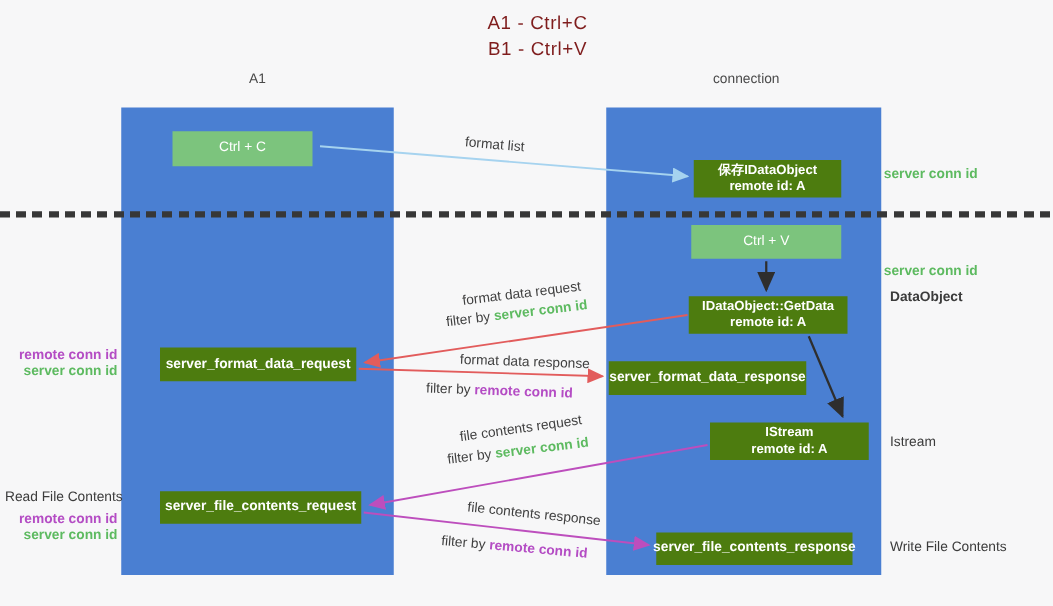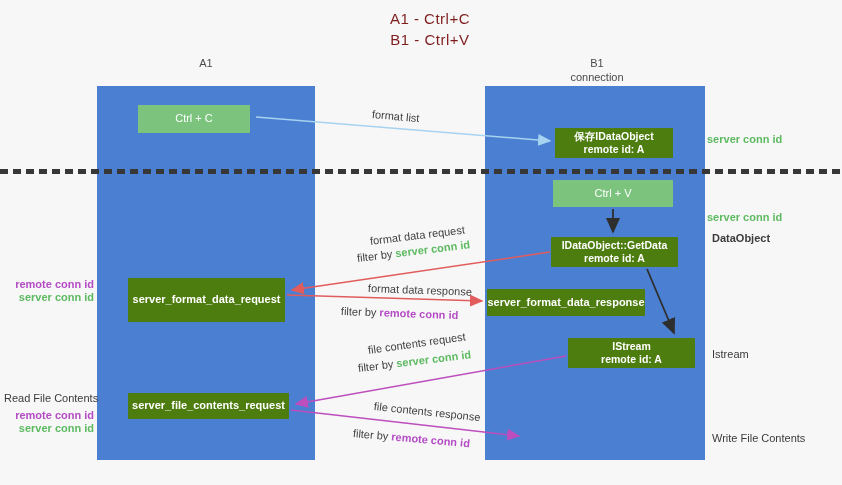--- a/index.html
+++ b/index.html
@@ -44,21 +44,20 @@
 
   <div class="abs title">
     <div>A1 - Ctrl+C</div>
     <div>B1 - Ctrl+V</div>
   </div>
 
   <div class="abs lane-header" style="left:146px;top:56px;">
     <div>A1</div>
   </div>
   <div class="abs lane-header" style="left:537px;top:56px;">
-    <div>B1</div>
     <div>connection</div>
   </div>
 
   <div class="abs lane" style="left:97px;top:86px;width:218px;height:374px;"></div>
   <div class="abs lane" style="left:485px;top:86px;width:220px;height:374px;"></div>
 
   <div class="abs divider"></div>
 
   <svg class="abs arrows" width="842" height="485" viewBox="0 0 842 485">
     <defs>
@@ -95,37 +94,40 @@
 
   <div class="abs box box-green" style="left:553px;top:180px;width:120px;height:27px;">
     <div>Ctrl + V</div>
   </div>
 
   <div class="abs box box-orange two-line" style="left:551px;top:237px;width:127px;height:30px;">
     <div>IDataObject::GetData</div>
     <div>remote id: A</div>
   </div>
 
-  <div class="abs box box-orange" style="left:128px;top:278px;width:157px;height:44px;">
+  <div class="abs box box-orange" style="left:128px;top:278px;width:157px;height:27px;">
     <div>server_format_data_request</div>
   </div>
 
   <div class="abs box box-orange" style="left:487px;top:289px;width:158px;height:27px;">
     <div>server_format_data_response</div>
   </div>
 
   <div class="abs box box-orange two-line" style="left:568px;top:338px;width:127px;height:30px;">
     <div>IStream</div>
     <div>remote id: A</div>
   </div>
 
   <div class="abs box box-orange" style="left:128px;top:393px;width:161px;height:26px;">
     <div>server_file_contents_request</div>
   </div>
 
+  <div class="abs box box-orange" style="left:525px;top:426px;width:157px;height:26px;">
+    <div>server_file_contents_response</div>
+  </div>
 
   <div class="abs mid-label r-p5" style="left:372px;top:108px;">format list</div>
 
   <div class="abs mid-label r-m7" style="left:370px;top:235px;">format data request</div>
   <div class="abs mid-label r-m7" style="left:357px;top:252px;">
     <span>filter by</span>
     <span class="green-text">server conn id</span>
   </div>
 
   <div class="abs mid-label r-p2" style="left:368px;top:282px;">format data response</div>

